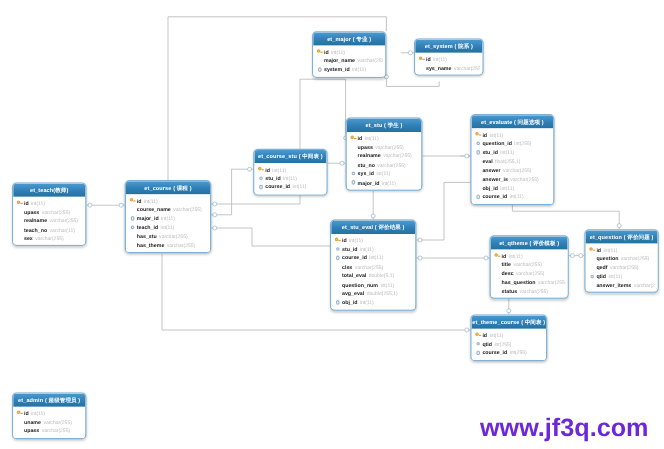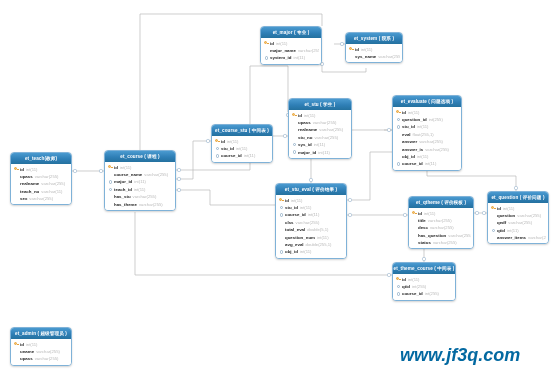--- a/index.html
+++ b/index.html
@@ -69,27 +69,26 @@
     font-weight:bold;
     margin-right:2px;
   }
   .col-type{
     font-size:4.2px;
     color:#b9b9b9;
     font-weight:normal;
   }
   .watermark{
     position:absolute;
-    color:#0369a1;
-    font-size:18px;
+    color:#6d28d9;
+    font-size:21px;
     font-weight:bold;
     letter-spacing:0px;
     font-family:"Liberation Sans","DejaVu Sans",sans-serif;
     white-space:nowrap;
-    font-style:italic;
   }
 </style>
 </head>
 <body>
 
 <div id="canvas">
 
   <svg class="links" viewBox="0 0 553 374">
     <g fill="none" stroke="#b9b9b9" stroke-width="0.7">
 

